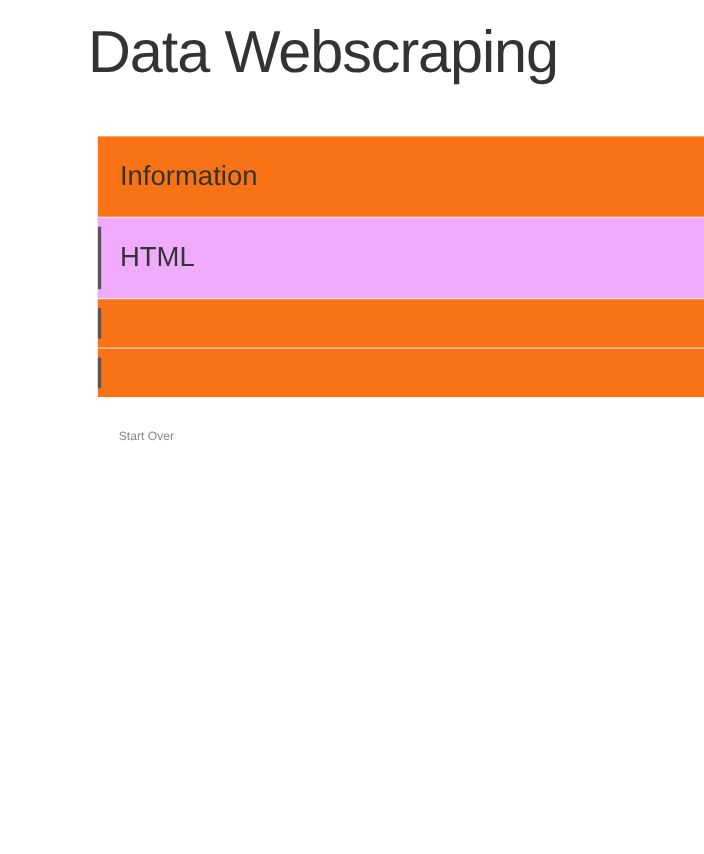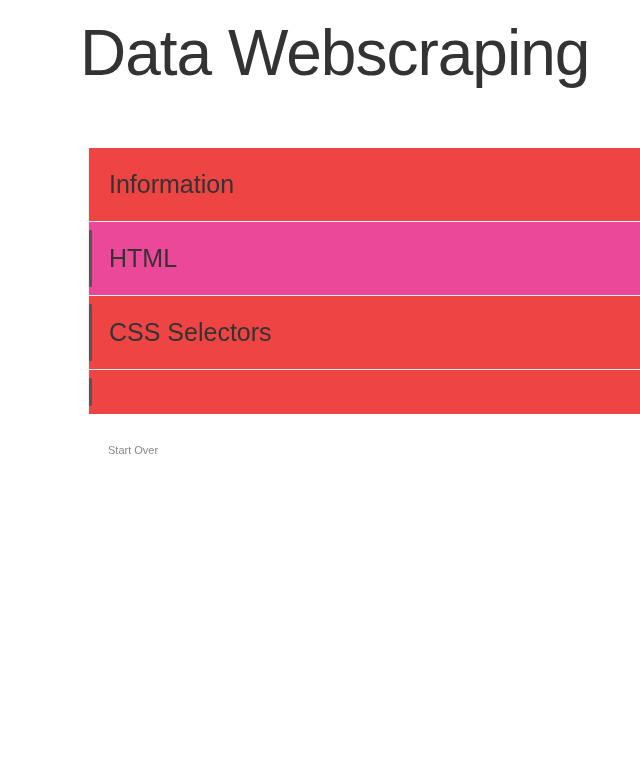--- a/index.html
+++ b/index.html
@@ -11,42 +11,42 @@
       font-family: "Helvetica Neue", Helvetica, Arial, sans-serif;
       background: #ffffff;
       width: 640px;
       height: 776px;
       overflow: hidden;
     }
     .container {
       padding: 0;
     }
     .title {
-      font-size: 64px;
+      font-size: 54px;
       font-weight: 300;
       color: #333333;
       letter-spacing: -1px;
       padding: 16px 0 0 80px;
-      margin-bottom: 58px;
+      margin-bottom: 46px;
     }
     .nav-list {
       margin-left: 88px;
       border-left: 1px solid #eeeeee;
     }
     .nav-item {
       position: relative;
       padding: 22px 20px;
       font-size: 25px;
       color: #333333;
       border-bottom: 1px solid #f0f0f0;
       cursor: pointer;
-      background: #ef4444;
+      background: #f97316;
     }
     .nav-item.active {
-      background: #ec4899;
+      background: #f0abfc;
     }
     .nav-item .indicator {
       position: absolute;
       left: 0;
       top: 8px;
       bottom: 8px;
       width: 3px;
       background: #555555;
       border-radius: 1px;
     }
@@ -72,21 +72,20 @@
     <div class="nav-item no-indicator">
       
       <span>Information</span>
     </div>
     <div class="nav-item active">
       <span class="indicator"></span>
       <span>HTML</span>
     </div>
     <div class="nav-item">
       <span class="indicator"></span>
-      <span>CSS Selectors</span>
     </div>
     <div class="nav-item">
       <span class="indicator"></span>
     </div>
   </div>
 
   <div class="start-over">Start Over</div>
 </div>
 
 </body></html>

